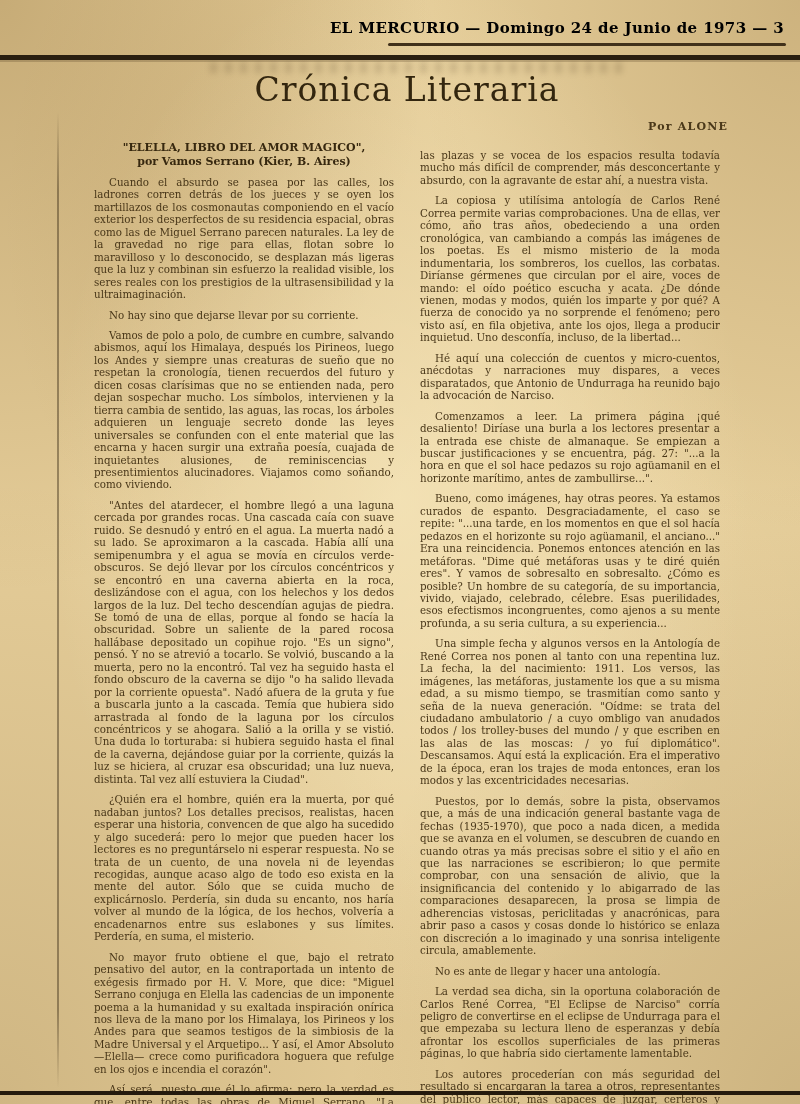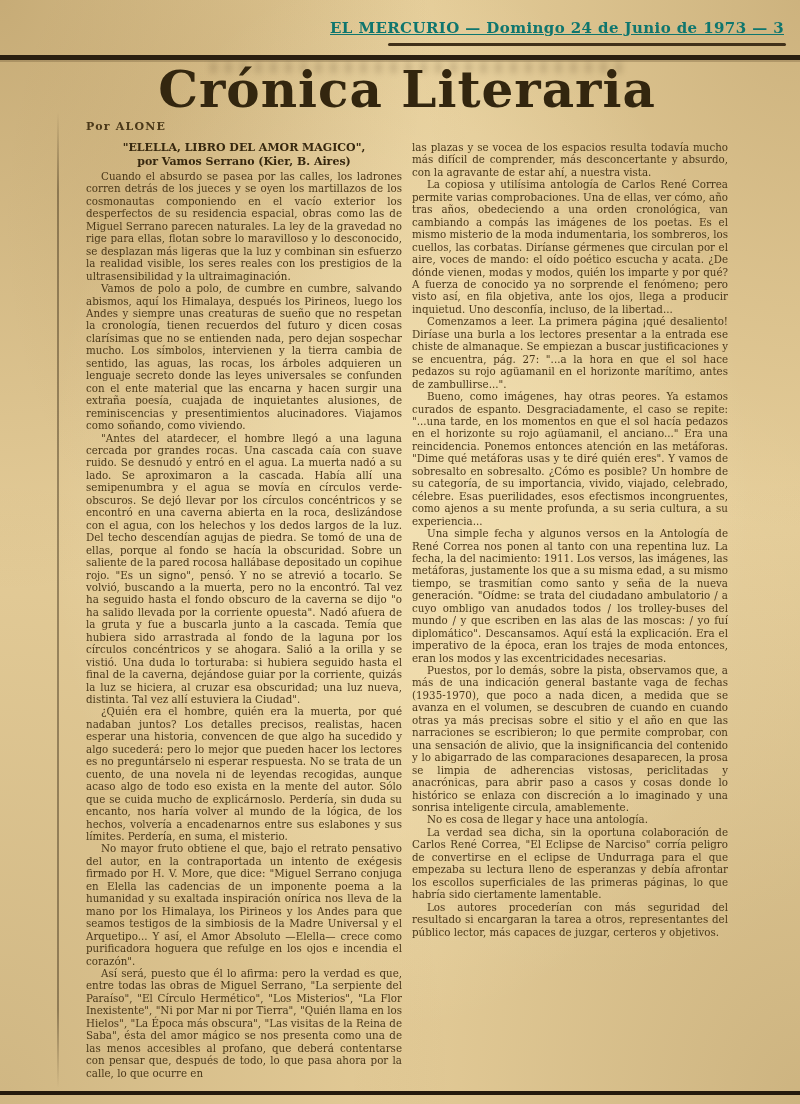--- a/index.html
+++ b/index.html
@@ -12,56 +12,56 @@
       radial-gradient(ellipse at 100% 100%, rgba(110,80,30,.20), rgba(110,80,30,0) 40%),
       radial-gradient(ellipse at 0% 100%, rgba(110,80,30,.18), rgba(110,80,30,0) 40%),
       radial-gradient(ellipse at 30% 20%, rgba(140,100,40,.10), rgba(140,100,40,0) 30%),
       radial-gradient(ellipse at 75% 60%, rgba(255,240,200,.18), rgba(255,240,200,0) 35%),
       #e5cd99;
     font-family:"DejaVu Serif","Liberation Serif",serif;
     color:#46351c;
   }
   .masthead{
     position:absolute;top:19px;right:16px;
-    font-size:15px;font-weight:bold;letter-spacing:.4px;color:#0f766e;white-space:nowrap;text-decoration:underline;
+    font-size:15px;font-weight:bold;letter-spacing:.4px;color:#000000;white-space:nowrap;
   }
   .masthead-rule{
     position:absolute;top:43px;left:388px;width:398px;height:3px;
     background:#41311a;border-radius:2px;
   }
   .top-rule{
     position:absolute;top:55px;left:0;width:800px;height:5px;
     background:#2a1f10;box-shadow:0 2px 0 rgba(80,60,30,.25);
   }
   .ghost-smudge{
     position:absolute;top:62px;left:210px;width:420px;height:11px;
     background:repeating-linear-gradient(90deg, rgba(70,53,28,.55) 0 7px, rgba(70,53,28,0) 7px 15px);
     filter:blur(3px);opacity:.35;
   }
   .page-title{
     position:absolute;top:68px;left:86px;width:642px;text-align:center;
-    font-size:50px;line-height:44px;font-weight:700;color:#33260f;letter-spacing:1px;
+    font-size:33px;line-height:44px;font-weight:400;color:#33260f;letter-spacing:1px;
   }
   .byline{
-    position:absolute;top:120px;left:86px;width:642px;text-align:left;
+    position:absolute;top:120px;left:86px;width:642px;text-align:right;
     font-size:11px;font-weight:bold;letter-spacing:1.2px;color:#4a3819;
   }
   .columns{
     position:absolute;top:141px;left:86px;width:642px;
     display:flex;gap:10px;
   }
   .col{
     width:316px;text-align:justify;
     font-size:10.3px;line-height:12.45px;color:#483618;
   }
   .col-head{
     margin:0 0 2px 0;text-align:center;font-weight:bold;
     font-size:11px;line-height:13.5px;color:#37280f;
   }
-  .par{margin:0;text-indent:15px;}
+  .par{margin:8px;text-indent:15px;}
   .par.noindent{text-indent:0;}
   .bottom-rule{
     position:absolute;top:1091px;left:0;width:800px;height:4px;background:#241a0d;
   }
   .left-edge{
     position:absolute;left:57px;top:112px;width:2px;height:976px;
     background:linear-gradient(rgba(62,47,24,0), rgba(62,47,24,.45) 8%, rgba(62,47,24,.45) 92%, rgba(62,47,24,0));
   }
 </style>
 </head>
@@ -75,33 +75,35 @@
 <div class="page-title">Crónica Literaria</div>
 <div class="byline">Por ALONE</div>
 
 <div class="columns">
   <div class="col">
     <h3 class="col-head">
       <span>"ELELLA, LIBRO DEL AMOR MAGICO",</span><br>
       <span>por Vamos Serrano (Kier, B. Aires)</span>
     </h3>
     <p class="par">Cuando el absurdo se pasea por las calles, los ladrones corren detrás de los jueces y se oyen los martillazos de los cosmonautas componiendo en el vacío exterior los desperfectos de su residencia espacial, obras como las de Miguel Serrano parecen naturales. La ley de la gravedad no rige para ellas, flotan sobre lo maravilloso y lo desconocido, se desplazan más ligeras que la luz y combinan sin esfuerzo la realidad visible, los seres reales con los prestigios de la ultrasensibilidad y la ultraimaginación.</p>
+    <p class="par">No hay sino que dejarse llevar por su corriente.</p>
     <p class="par">Vamos de polo a polo, de cumbre en cumbre, salvando abismos, aquí los Himalaya, después los Pirineos, luego los Andes y siempre unas creaturas de sueño que no respetan la cronología, tienen recuerdos del futuro y dicen cosas clarísimas que no se entienden nada, pero dejan sospechar mucho. Los símbolos, intervienen y la tierra cambia de sentido, las aguas, las rocas, los árboles adquieren un lenguaje secreto donde las leyes universales se confunden con el ente material que las encarna y hacen surgir una extraña poesía, cuajada de inquietantes alusiones, de reminiscencias y presentimientos alucinadores. Viajamos como soñando, como viviendo.</p>
     <p class="par">"Antes del atardecer, el hombre llegó a una laguna cercada por grandes rocas. Una cascada caía con suave ruido. Se desnudó y entró en el agua. La muerta nadó a su lado. Se aproximaron a la cascada. Había allí una semipenumbra y el agua se movía en círculos verde-obscuros. Se dejó llevar por los círculos concéntricos y se encontró en una caverna abierta en la roca, deslizándose con el agua, con los helechos y los dedos largos de la luz. Del techo descendían agujas de piedra. Se tomó de una de ellas, porque al fondo se hacía la obscuridad. Sobre un saliente de la pared rocosa hallábase depositado un copihue rojo. "Es un signo", pensó. Y no se atrevió a tocarlo. Se volvió, buscando a la muerta, pero no la encontró. Tal vez ha seguido hasta el fondo obscuro de la caverna se dijo "o ha salido llevada por la corriente opuesta". Nadó afuera de la gruta y fue a buscarla junto a la cascada. Temía que hubiera sido arrastrada al fondo de la laguna por los círculos concéntricos y se ahogara. Salió a la orilla y se vistió. Una duda lo torturaba: si hubiera seguido hasta el final de la caverna, dejándose guiar por la corriente, quizás la luz se hiciera, al cruzar esa obscuridad; una luz nueva, distinta. Tal vez allí estuviera la Ciudad".</p>
     <p class="par">¿Quién era el hombre, quién era la muerta, por qué nadaban juntos? Los detalles precisos, realistas, hacen esperar una historia, convencen de que algo ha sucedido y algo sucederá: pero lo mejor que pueden hacer los lectores es no preguntárselo ni esperar respuesta. No se trata de un cuento, de una novela ni de leyendas recogidas, aunque acaso algo de todo eso exista en la mente del autor. Sólo que se cuida mucho de explicárnoslo. Perdería, sin duda su encanto, nos haría volver al mundo de la lógica, de los hechos, volvería a encadenarnos entre sus eslabones y sus límites. Perdería, en suma, el misterio.</p>
     <p class="par">No mayor fruto obtiene el que, bajo el retrato pensativo del autor, en la contraportada un intento de exégesis firmado por H. V. More, que dice: "Miguel Serrano conjuga en Elella las cadencias de un imponente poema a la humanidad y su exaltada inspiración onírica nos lleva de la mano por los Himalaya, los Pirineos y los Andes para que seamos testigos de la simbiosis de la Madre Universal y el Arquetipo... Y así, el Amor Absoluto —Elella— crece como purificadora hoguera que refulge en los ojos e incendia el corazón".</p>
     <p class="par">Así será, puesto que él lo afirma: pero la verdad es que, entre todas las obras de Miguel Serrano, "La serpiente del Paraíso", "El Círculo Hermético", "Los Misterios", "La Flor Inexistente", "Ni por Mar ni por Tierra", "Quién llama en los Hielos", "La Época más obscura", "Las visitas de la Reina de Saba", ésta del amor mágico se nos presenta como una de las menos accesibles al profano, que deberá contentarse con pensar que, después de todo, lo que pasa ahora por la calle, lo que ocurre en</p>
   </div>
   <div class="col">
     <p class="par noindent">las plazas y se vocea de los espacios resulta todavía mucho más difícil de comprender, más desconcertante y absurdo, con la agravante de estar ahí, a nuestra vista.</p>
     <p class="par">La copiosa y utilísima antología de Carlos René Correa permite varias comprobaciones. Una de ellas, ver cómo, año tras años, obedeciendo a una orden cronológica, van cambiando a compás las imágenes de los poetas. Es el mismo misterio de la moda indumentaria, los sombreros, los cuellos, las corbatas. Diríanse gérmenes que circulan por el aire, voces de mando: el oído poético escucha y acata. ¿De dónde vienen, modas y modos, quién los imparte y por qué? A fuerza de conocido ya no sorprende el fenómeno; pero visto así, en fila objetiva, ante los ojos, llega a producir inquietud. Uno desconfía, incluso, de la libertad...</p>
+    <p class="par">Hé aquí una colección de cuentos y micro-cuentos, anécdotas y narraciones muy dispares, a veces disparatados, que Antonio de Undurraga ha reunido bajo la advocación de Narciso.</p>
     <p class="par">Comenzamos a leer. La primera página ¡qué desaliento! Diríase una burla a los lectores presentar a la entrada ese chiste de almanaque. Se empiezan a buscar justificaciones y se encuentra, pág. 27: "...a la hora en que el sol hace pedazos su rojo agüamanil en el horizonte marítimo, antes de zambullirse...".</p>
     <p class="par">Bueno, como imágenes, hay otras peores. Ya estamos curados de espanto. Desgraciadamente, el caso se repite: "...una tarde, en los momentos en que el sol hacía pedazos en el horizonte su rojo agüamanil, el anciano..." Era una reincidencia. Ponemos entonces atención en las metáforas. "Dime qué metáforas usas y te diré quién eres". Y vamos de sobresalto en sobresalto. ¿Cómo es posible? Un hombre de su categoría, de su importancia, vivido, viajado, celebrado, célebre. Esas puerilidades, esos efectismos incongruentes, como ajenos a su mente profunda, a su seria cultura, a su experiencia...</p>
     <p class="par">Una simple fecha y algunos versos en la Antología de René Correa nos ponen al tanto con una repentina luz. La fecha, la del nacimiento: 1911. Los versos, las imágenes, las metáforas, justamente los que a su misma edad, a su mismo tiempo, se trasmitían como santo y seña de la nueva generación. "Oídme: se trata del ciudadano ambulatorio / a cuyo ombligo van anudados todos / los trolley-buses del mundo / y que escriben en las alas de las moscas: / yo fuí diplomático". Descansamos. Aquí está la explicación. Era el imperativo de la época, eran los trajes de moda entonces, eran los modos y las excentricidades necesarias.</p>
     <p class="par">Puestos, por lo demás, sobre la pista, observamos que, a más de una indicación general bastante vaga de fechas (1935-1970), que poco a nada dicen, a medida que se avanza en el volumen, se descubren de cuando en cuando otras ya más precisas sobre el sitio y el año en que las narraciones se escribieron; lo que permite comprobar, con una sensación de alivio, que la insignificancia del contenido y lo abigarrado de las comparaciones desaparecen, la prosa se limpia de adherencias vistosas, periclitadas y anacrónicas, para abrir paso a casos y cosas donde lo histórico se enlaza con discreción a lo imaginado y una sonrisa inteligente circula, amablemente.</p>
-    <p class="par">No es cosa de llegar y hace una antología.</p>
+    <p class="par">No es ante de llegar y hacer una antología.</p>
     <p class="par">La verdad sea dicha, sin la oportuna colaboración de Carlos René Correa, "El Eclipse de Narciso" corría peligro de convertirse en el eclipse de Undurraga para el que empezaba su lectura lleno de esperanzas y debía afrontar los escollos superficiales de las primeras páginas, lo que habría sido ciertamente lamentable.</p>
     <p class="par">Los autores procederían con más seguridad del resultado si encargaran la tarea a otros, representantes del público lector, más capaces de juzgar, certeros y objetivos.</p>
   </div>
 </div>
 
 <div class="left-edge"></div>
 <div class="bottom-rule"></div>
 
 </body></html>

